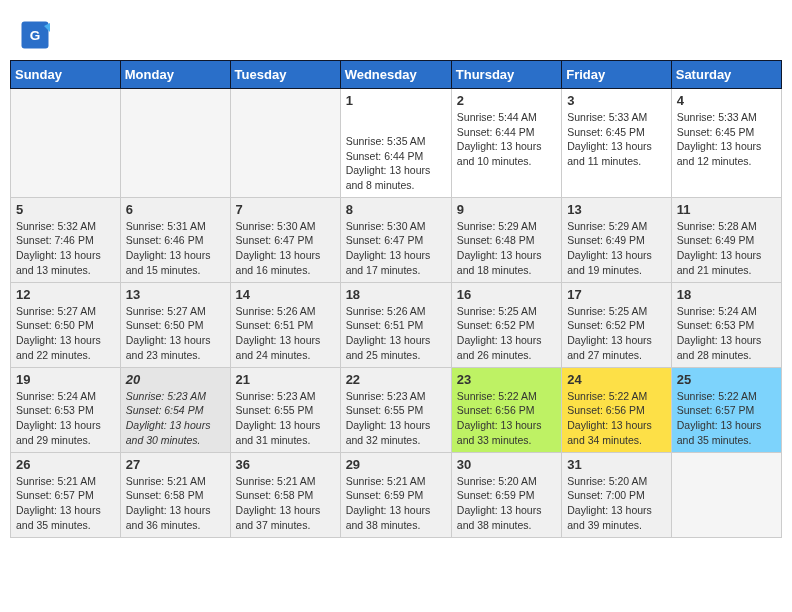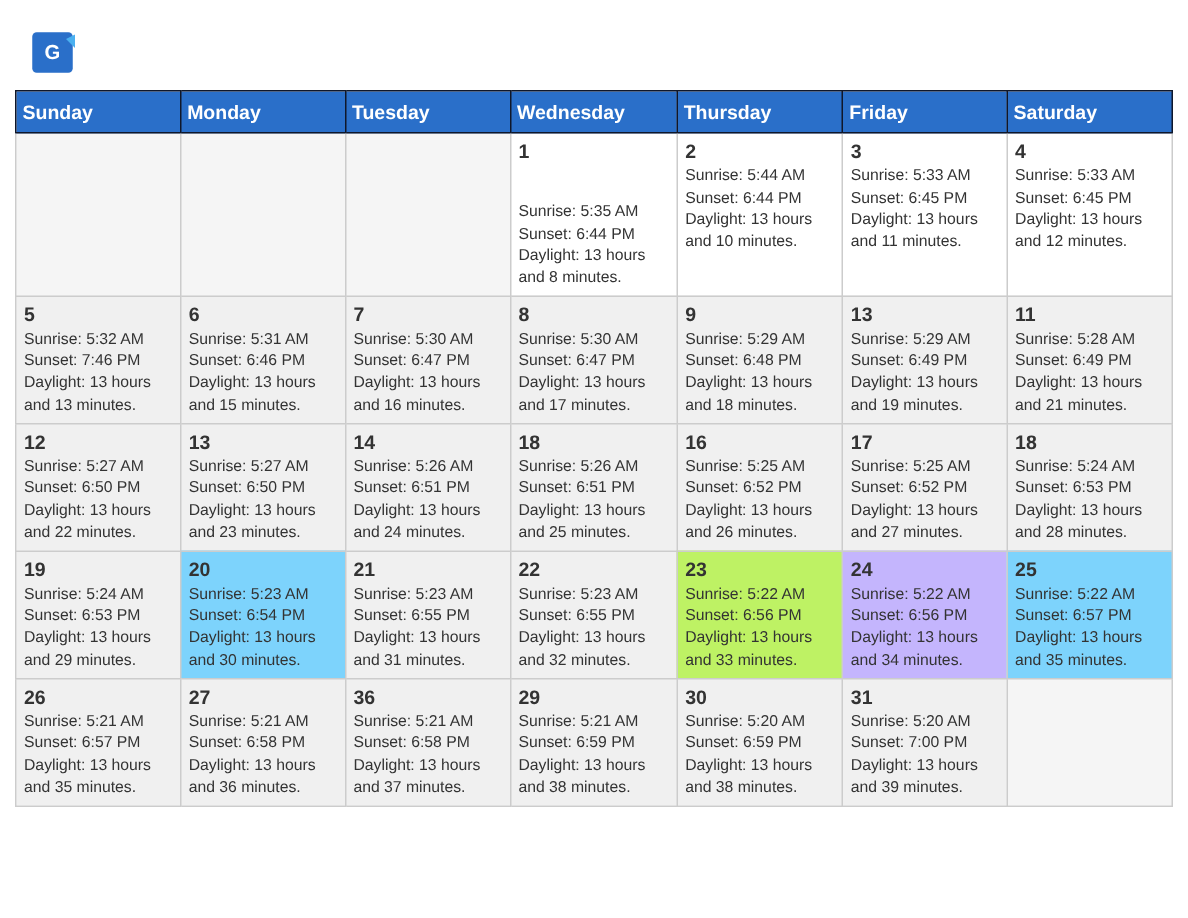--- a/index.html
+++ b/index.html
@@ -266,21 +266,21 @@
         </td>
       </tr>
       <tr>
         <td style="background: rgb(240, 240, 240);">
           <span class="day-number">19</span>
           <div class="day-info" style="white-space: pre-line;">Sunrise: 5:24 AM
 Sunset: 6:53 PM
 Daylight: 13 hours
 and 29 minutes.</div>
         </td>
-        <td style="background: #7dd3fc;">
+        <td style="background: #e5e5e5; font-style: italic;">
           <span class="day-number">20</span>
           <div class="day-info" style="white-space: pre-line;">Sunrise: 5:23 AM
 Sunset: 6:54 PM
 Daylight: 13 hours
 and 30 minutes.</div>
         </td>
         <td style="background: rgb(240, 240, 240);">
           <span class="day-number">21</span>
           <div class="day-info" style="white-space: pre-line;">Sunrise: 5:23 AM
 Sunset: 6:55 PM
@@ -294,21 +294,21 @@
 Daylight: 13 hours
 and 32 minutes.</div>
         </td>
         <td style="background: #bef264;">
           <span class="day-number">23</span>
           <div class="day-info" style="white-space: pre-line;">Sunrise: 5:22 AM
 Sunset: 6:56 PM
 Daylight: 13 hours
 and 33 minutes.</div>
         </td>
-        <td style="background: #c4b5fd;">
+        <td style="background: #fde047;">
           <span class="day-number">24</span>
           <div class="day-info" style="white-space: pre-line;">Sunrise: 5:22 AM
 Sunset: 6:56 PM
 Daylight: 13 hours
 and 34 minutes.</div>
         </td>
         <td style="background: #7dd3fc;">
           <span class="day-number">25</span>
           <div class="day-info" style="white-space: pre-line;">Sunrise: 5:22 AM
 Sunset: 6:57 PM

